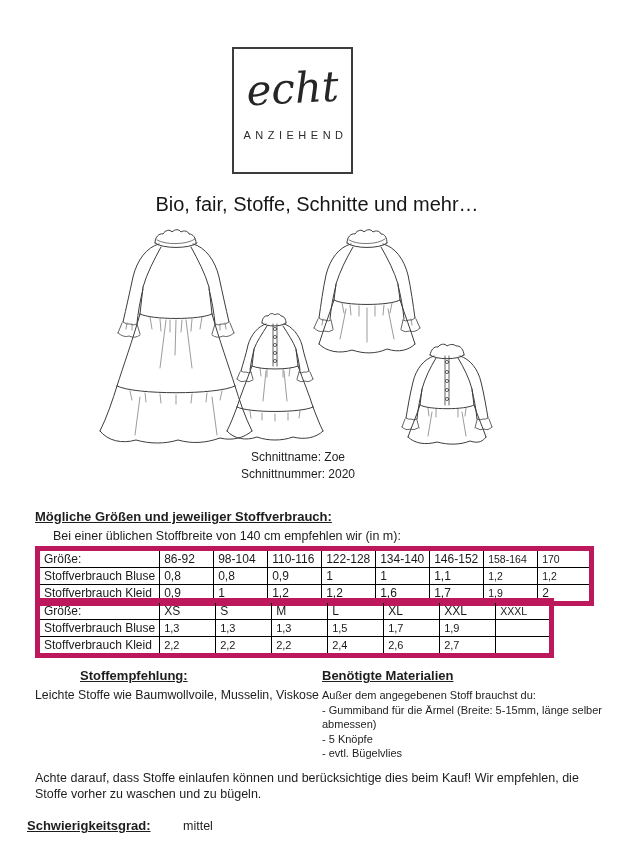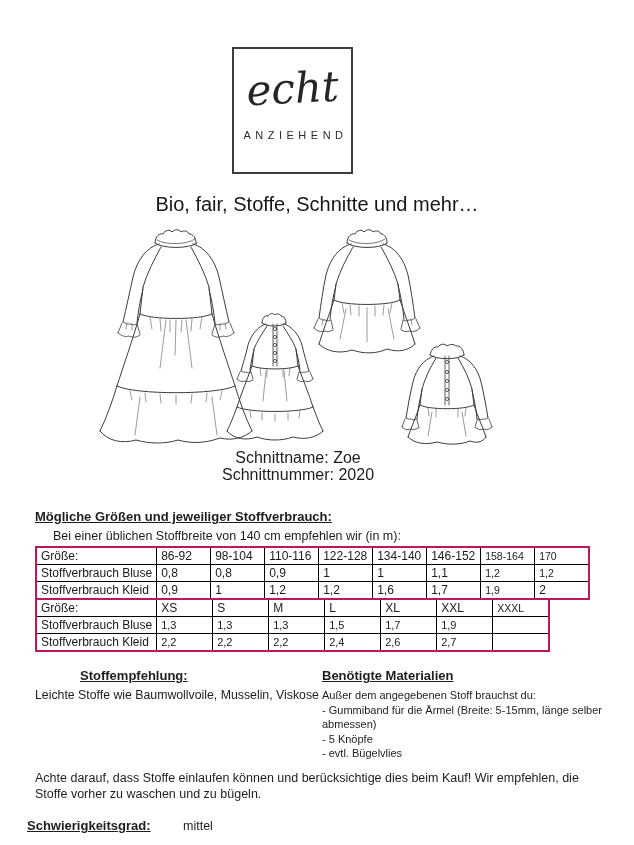--- a/index.html
+++ b/index.html
@@ -56,21 +56,21 @@
     width: 500px; height: 222px;
   }
   .drawings path, .drawings circle { vector-effect: non-scaling-stroke; }
 
   
   .pattern-id {
     position: absolute;
     left: 178px; top: 449px;
     width: 240px;
     text-align: center;
-    font-size: 16px;
+    font-size: 12px;
     line-height: 17px;
     color: #1d1d1d;
   }
 
   
   .sizes-heading {
     position: absolute;
     left: 35px; top: 509px;
     font-size: 13px;
     font-weight: bold;
@@ -79,21 +79,21 @@
   .sizes-intro {
     position: absolute;
     left: 53px; top: 529px;
     font-size: 12.5px;
   }
 
   table.sizes {
     position: absolute;
     left: 35px;
     border-collapse: collapse;
-    border: 2px solid #be185d;
+    border: 5px solid #be185d;
     table-layout: fixed;
     font-size: 12px;
     color: #1a1a1a;
   }
   table.sizes td {
     border: 1px solid #000;
     height: 16px;
     padding: 0 4px;
     text-align: left;
     white-space: nowrap;

